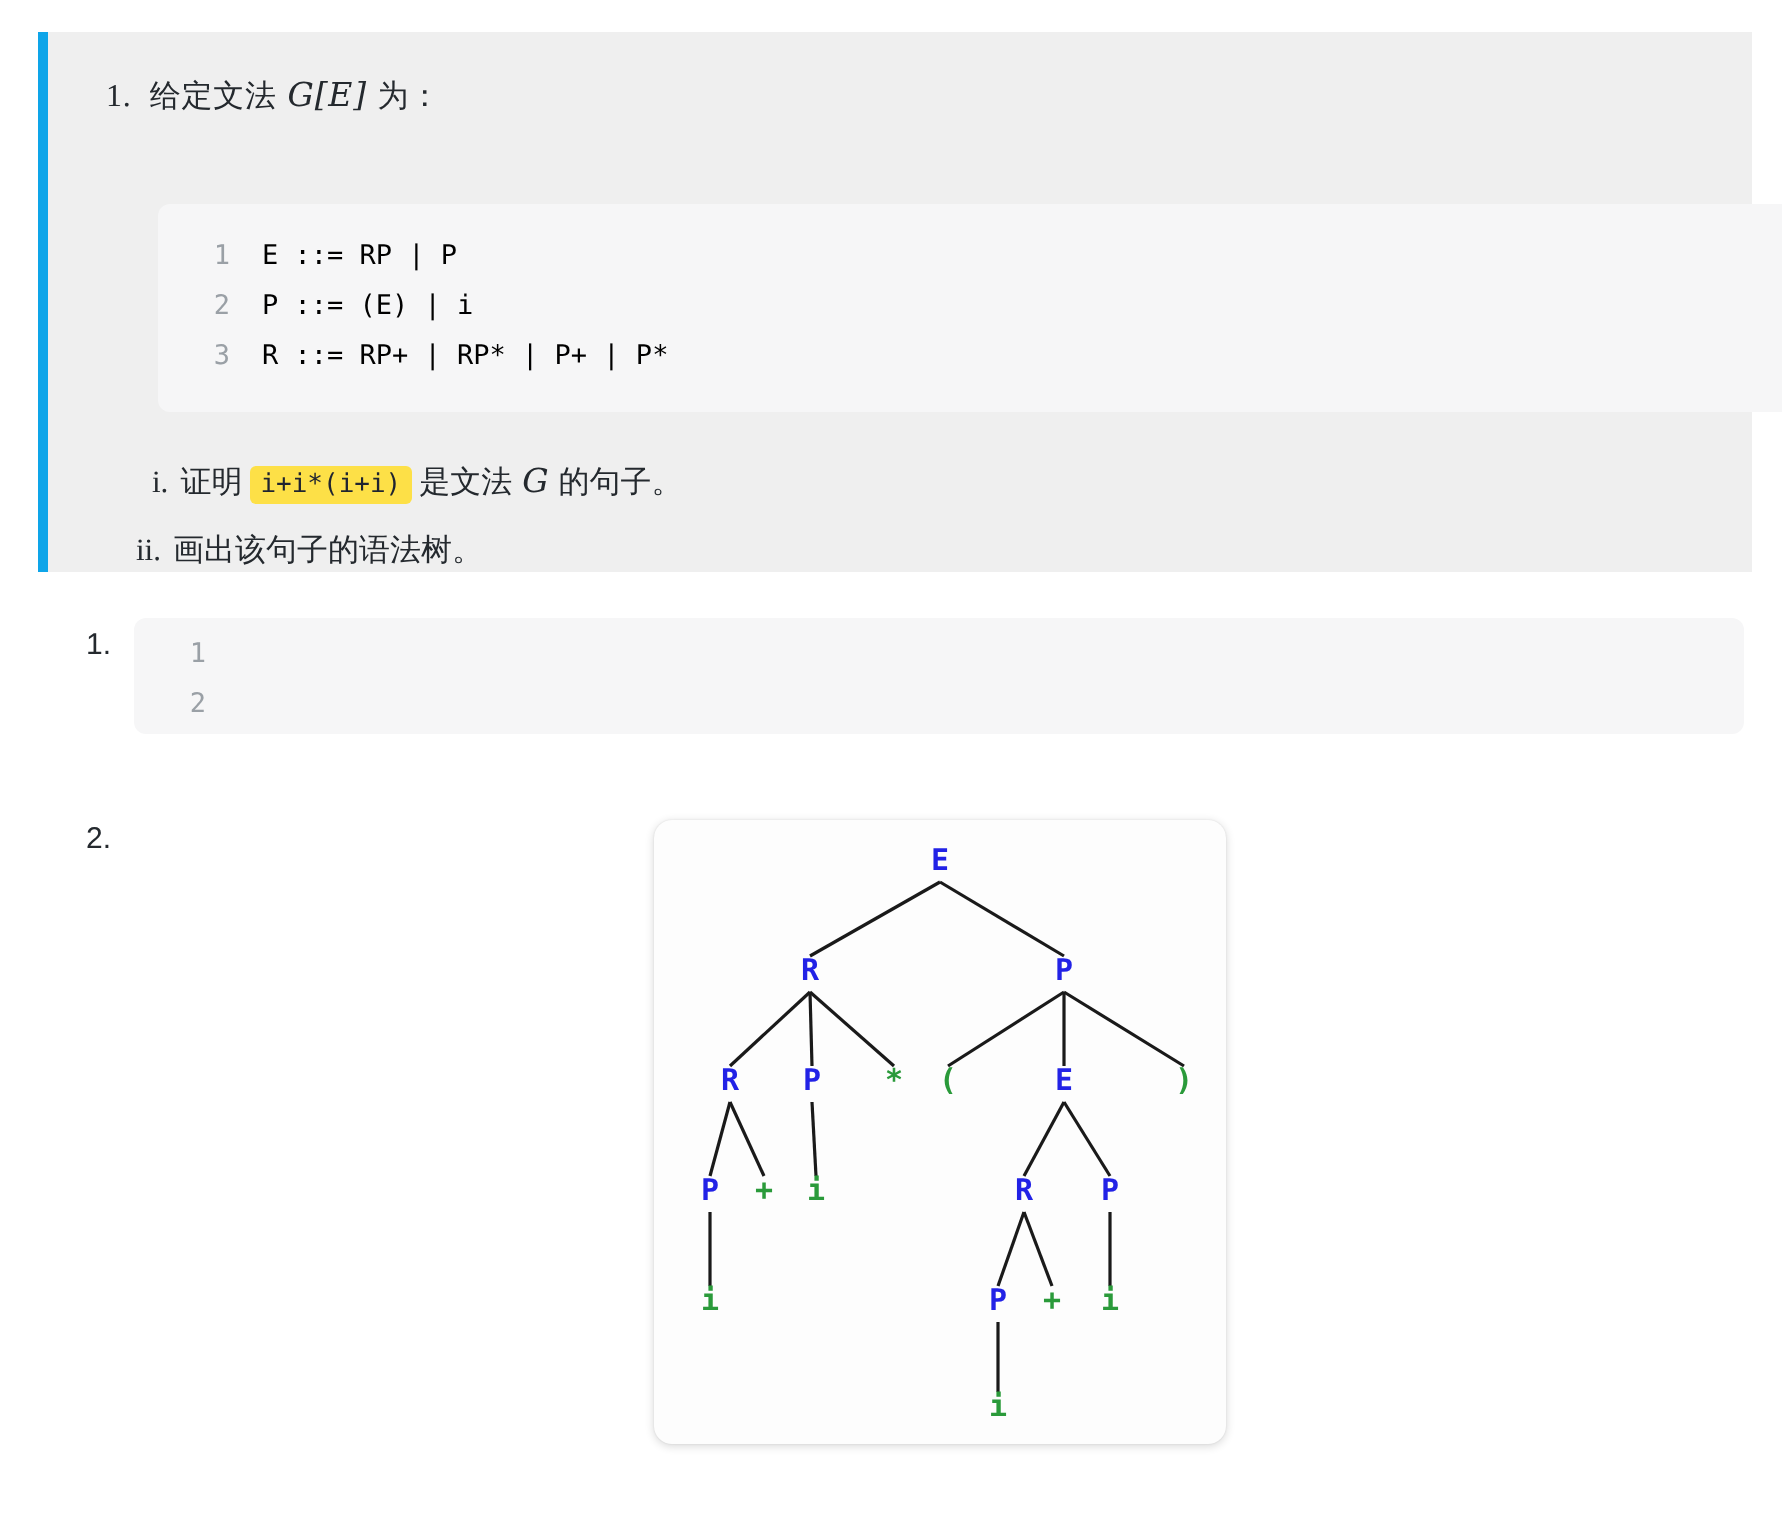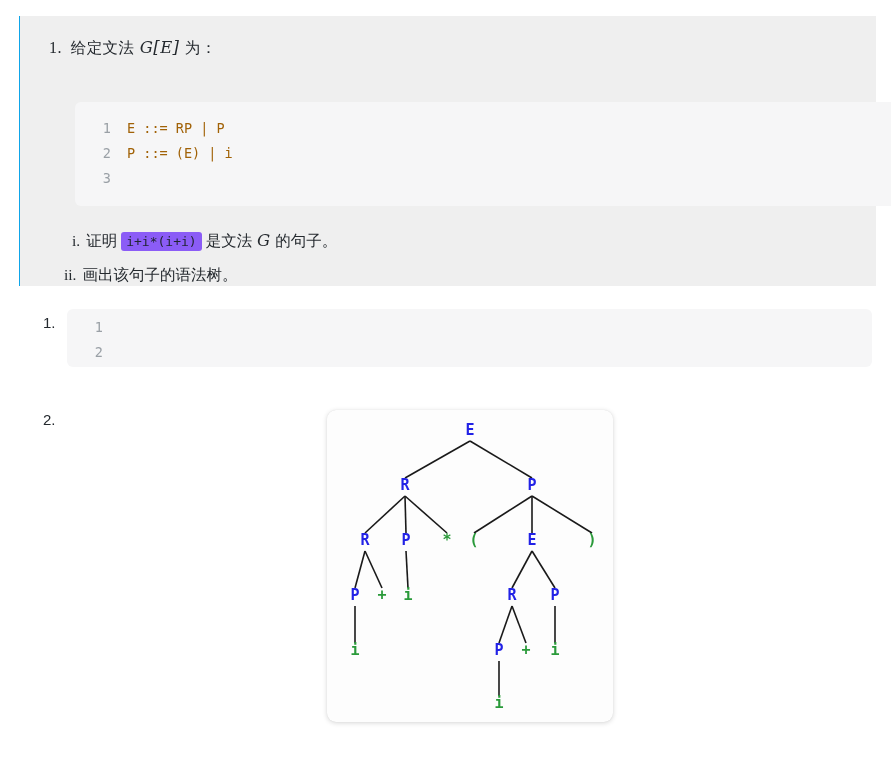--- a/index.html
+++ b/index.html
@@ -17,21 +17,21 @@
   }
 
   
   .quote-block {
     position: absolute;
     left: 19px;
     top: 16px;
     width: 857px;
     height: 270px;
     background: #efefef;
-    border-left: 1px solid #0ea5e9;
+    border-left: 5px solid #0ea5e9;
     box-sizing: border-box;
   }
   .quote-inner {
     position: absolute;
     left: 0; top: 0; right: 0; bottom: 0;
   }
 
   .ol-item-1 {
     position: absolute;
     left: 29px;
@@ -91,40 +91,40 @@
     display: inline-block;
     width: 36px;
     text-align: right;
     color: #9aa0a6;
     margin-right: 16px;
     user-select: none;
     font-family: "DejaVu Sans Mono", "Liberation Mono", monospace;
   }
   .code-text {
     font-family: "DejaVu Sans Mono", "Liberation Mono", monospace;
-    color: #a16207;
+    color: #000000;
   }
 
   
   .sub-item {
     position: absolute;
     font-size: 15.5px;
     line-height: 22px;
     white-space: nowrap;
   }
   #sub-item-i  { left: 52px; top: 214px; }
   #sub-item-ii { left: 44px; top: 248px; }
   .rmarker {
     font-family: "Liberation Serif", "DejaVu Serif", serif;
     margin-right: 6px;
   }
   .inline-code {
     font-family: "DejaVu Sans Mono", "Liberation Mono", monospace;
     font-size: 13px;
-    background: #8b5cf6;
+    background: #fde047;
     border-radius: 3px;
     padding: 2px 5px;
     margin: 0 4px;
     color: #1f2430;
   }
 
   
   .ans-marker {
     position: absolute;
     font-family: "Liberation Sans", sans-serif;
@@ -171,21 +171,21 @@
     </div>
 
     <div class="codeblock" id="grammar-code">
       <div class="code-line">
         <span class="lineno">1</span><span class="code-text">E ::= RP | P</span>
       </div>
       <div class="code-line">
         <span class="lineno">2</span><span class="code-text">P ::= (E) | i</span>
       </div>
       <div class="code-line">
-        <span class="lineno">3</span>
+        <span class="lineno">3</span><span class="code-text">R ::= RP+ | RP* | P+ | P*</span>
       </div>
     </div>
 
     <div class="sub-item" id="sub-item-i">
       <span class="rmarker">i.</span><span class="cn">证明</span><span class="inline-code">i+i*(i+i)</span><span class="cn">是文法 </span><span class="mathit">G</span><span class="cn"> 的句子。</span>
     </div>
 
     <div class="sub-item" id="sub-item-ii">
       <span class="rmarker">ii.</span><span class="cn">画出该句子的语法树。</span>
     </div>

